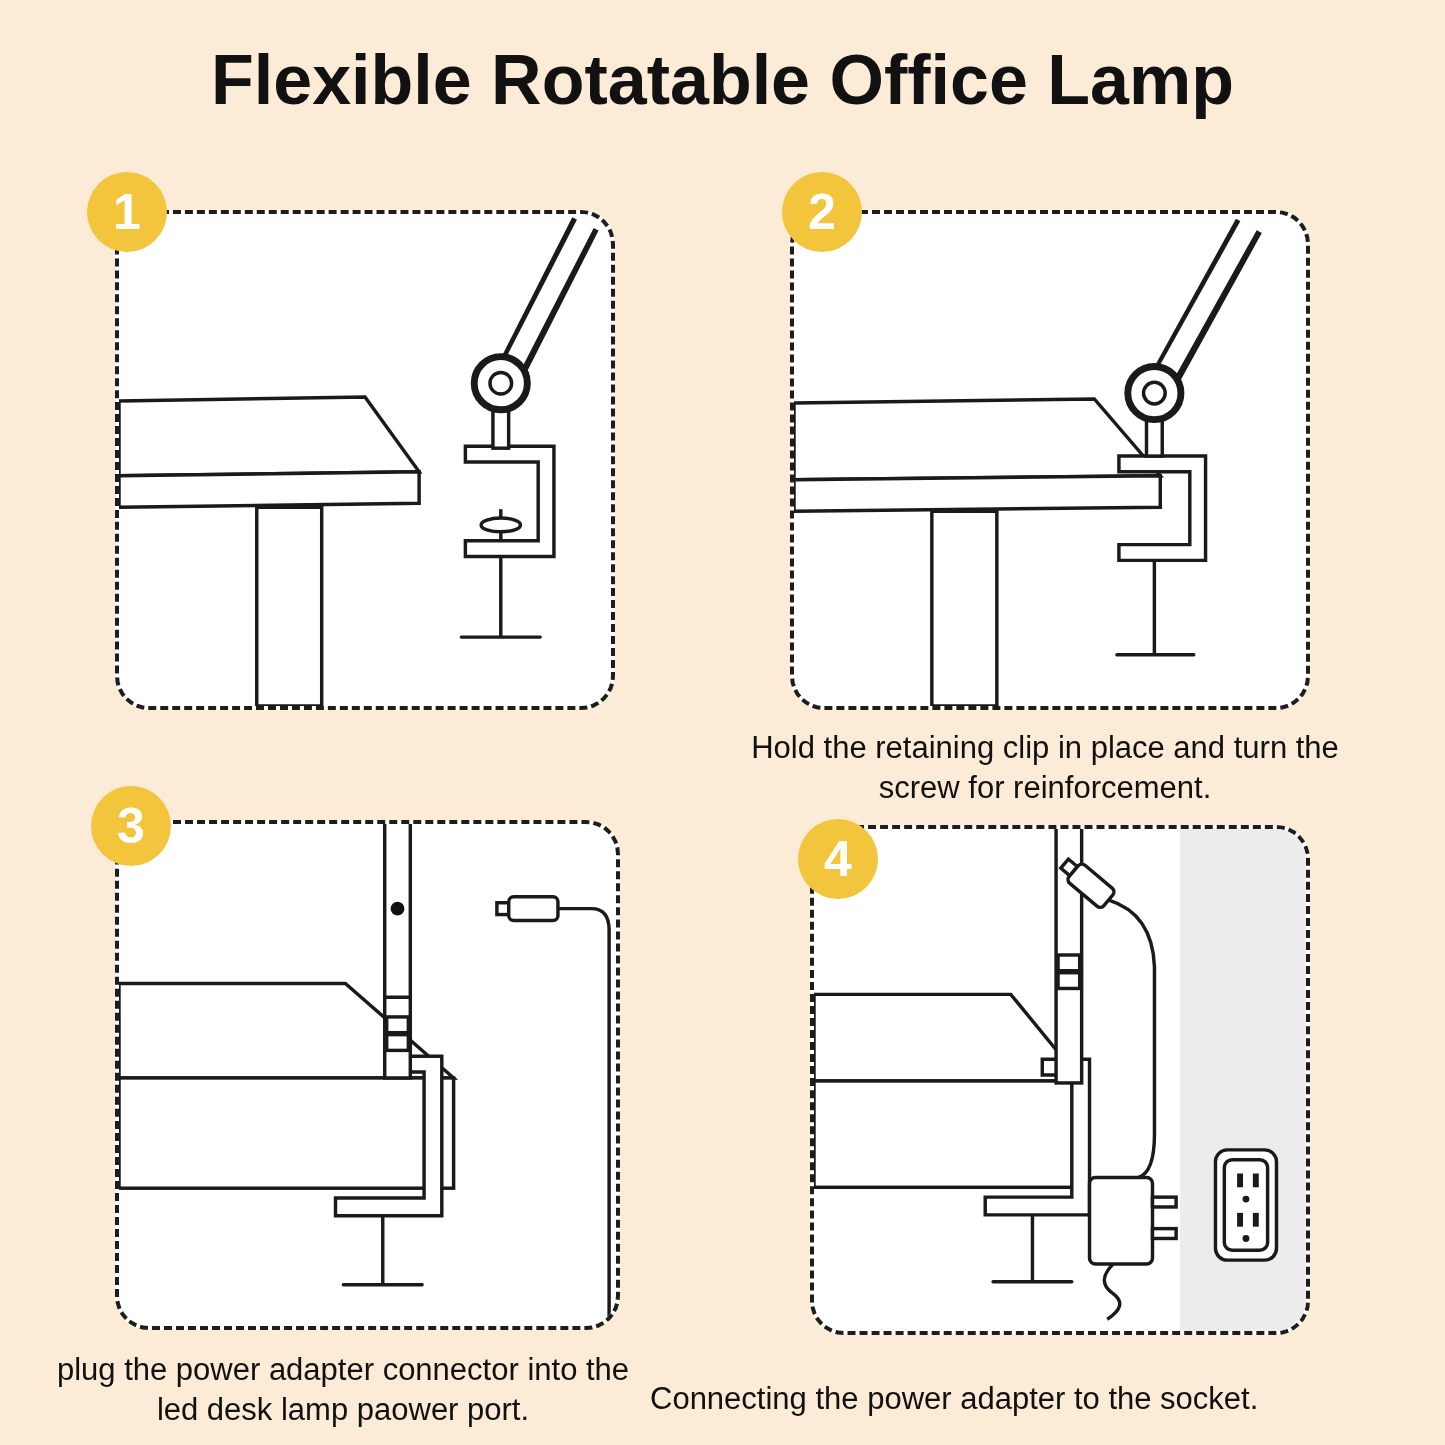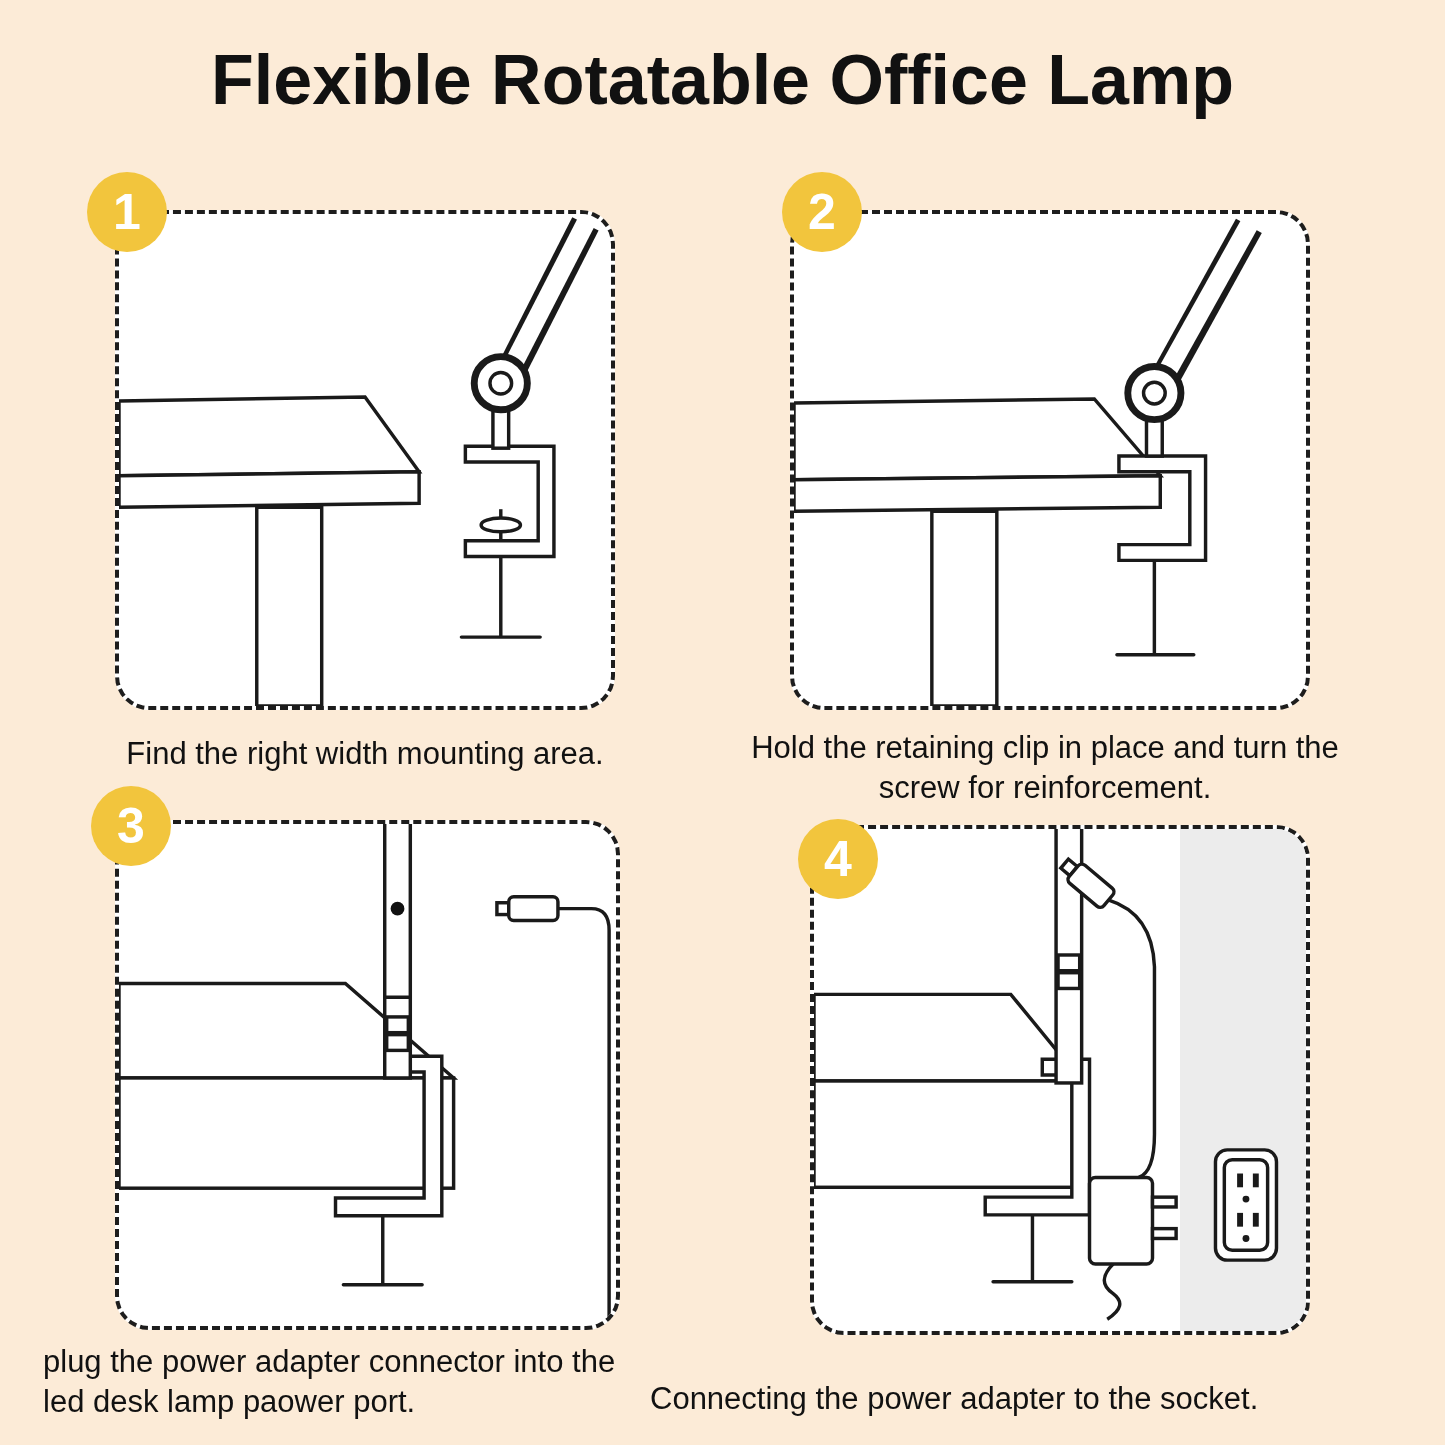--- a/index.html
+++ b/index.html
@@ -47,21 +47,21 @@
   .s1 .caption { margin-top: 24px; width: 600px; margin-left: -50px; text-align: center; white-space: nowrap; }
 
   .s2 { left: 790px; top: 210px; width: 520px; }
   .s2 .panel { height: 500px; }
   .s2 .badge { left: -8px; top: -38px; }
   .s2 .caption { margin-top: 18px; width: 650px; margin-left: -70px; text-align: center; }
 
   .s3 { left: 115px; top: 820px; width: 505px; }
   .s3 .panel { height: 510px; }
   .s3 .badge { left: -24px; top: -34px; }
-  .s3 .caption { margin-top: 12px; width: 600px; margin-left: -72px; text-align: left; }
+  .s3 .caption { margin-top: 20px; width: 600px; margin-left: -72px; text-align: center; }
 
   .s4 { left: 810px; top: 825px; width: 500px; }
   .s4 .panel { height: 510px; }
   .s4 .badge { left: -12px; top: -6px; }
   .s4 .caption { margin-top: 44px; width: 780px; margin-left: -160px; text-align: left; white-space: nowrap; }
 
   
   .o { fill: #fff; stroke: #1a1a1a; stroke-width: 3.5; }
   .k { fill: none; stroke: #1a1a1a; stroke-width: 3.5; }
 </style>
@@ -93,21 +93,20 @@
         <path class="o" d="M352,236 H442 V348 H352 V332 H426 V252 H352 Z"></path>
       </g>
 
       <g>
         <rect class="o" x="380" y="196" width="16" height="42"></rect>
         <circle cx="388" cy="172" r="27" fill="#fff" stroke="#1a1a1a" stroke-width="7"></circle>
         <circle class="k" cx="388" cy="172" r="11" stroke-width="4"></circle>
       </g>
     </svg>
   </div>
-  <p class="caption">Find the right width mounting area.</p>
 </section>
 
 <section class="step s2">
   <div class="badge">2</div>
   <div class="panel">
     <svg viewBox="0 0 520 500" preserveAspectRatio="none">
       <g>
         <line x1="376" y1="168" x2="462" y2="12" stroke="#1a1a1a" stroke-width="30"></line>
         <line x1="378" y1="162" x2="466" y2="4" stroke="#ffffff" stroke-width="19"></line>
       </g>

